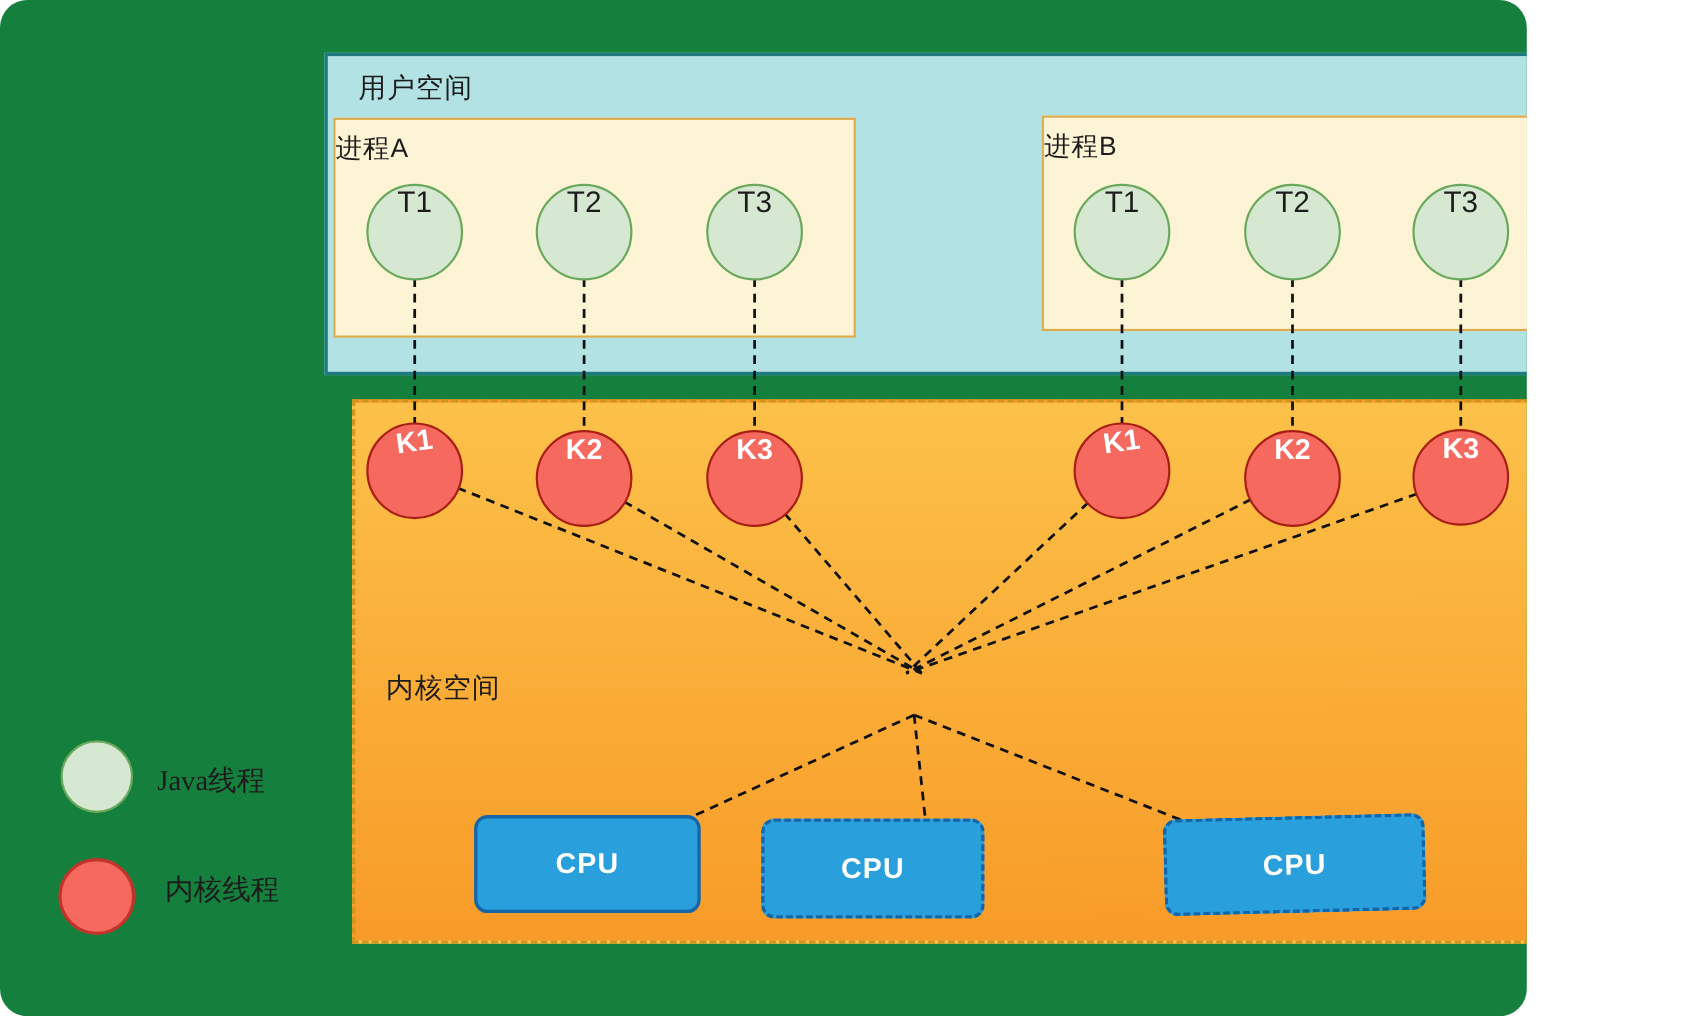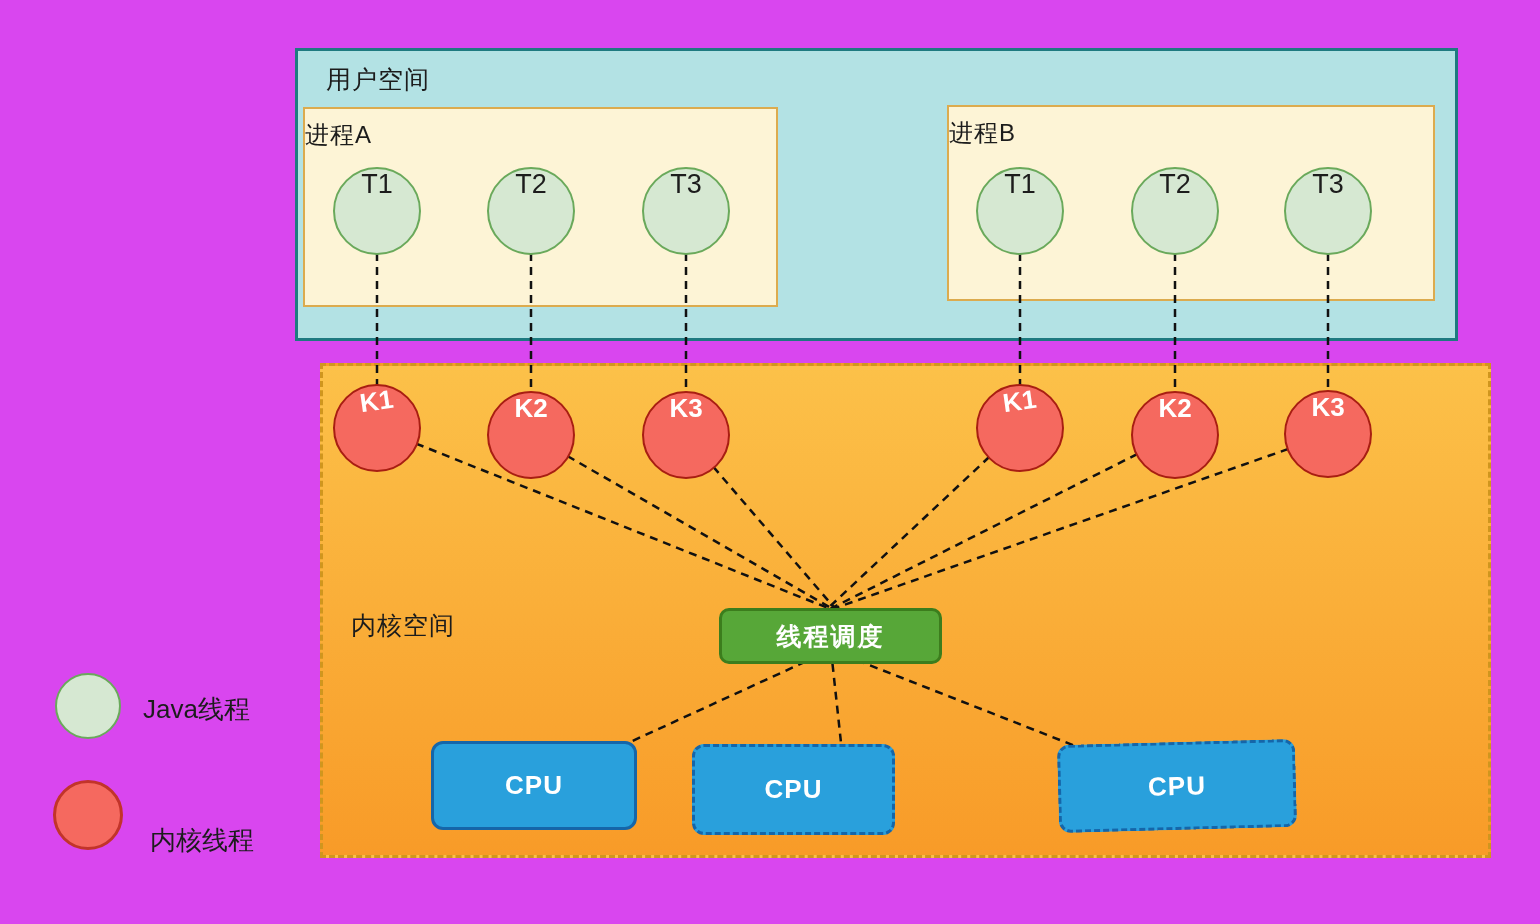--- a/index.html
+++ b/index.html
@@ -7,23 +7,24 @@
     --proc-fill:#fdf4d6; --proc-border:#dcab4e;
     --java-fill:#d6e8d2; --java-border:#6aa95b;
     --kern-top:#fcc149; --kern-bottom:#f89b28; --kern-border:#d0961e;
     --kthread-fill:#f5695f; --kthread-border:#a81e12;
     --sched-fill:#57a738; --sched-border:#3c7d1d;
     --cpu-fill:#29a0dc; --cpu-border:#1566a9;
     --line:#111111; --text:#1c1c1c;
   }
   html,body{margin:0;padding:0;background:#ffffff;}
   .stage{
-    position:relative; width:1540px; height:924px; overflow:hidden;
+    position:relative; width:1388px; height:924px; overflow:hidden;
     font-family:"Liberation Sans","DejaVu Sans",sans-serif; color:var(--text);
-    background:#d946ef;
+    background:#15803d;
+    border-radius:25px;
   }
   .abs{position:absolute; box-sizing:border-box;}
   
   .user-space{background:var(--user-fill); border:3px solid var(--user-border);}
   .kernel-space{background:linear-gradient(180deg,var(--kern-top) 0%,var(--kern-bottom) 100%);
     border:3px dashed var(--kern-border);margin-left:28px;}
   .space-label{font-size:25px; font-weight:500; color:var(--text); letter-spacing:1px; white-space:nowrap;}
   
   .process{background:var(--proc-fill); border:2px solid var(--proc-border);}
   .process-label{position:absolute; left:0; right:0; top:10px; text-align:left;
@@ -129,33 +130,30 @@
   <div class="abs circle k-circle k-tilt" style="left:976px; top:384px;">
     <span>K1</span>
   </div>
   <div class="abs circle k-circle" style="left:1131px; top:391px;">
     <span>K2</span>
   </div>
   <div class="abs circle k-circle" style="left:1284px; top:390px;">
     <span>K3</span>
   </div>
 
-  <div class="abs scheduler" style="left:719px; top:608px; width:223px; height:56px;">
-    <span>线程调度</span>
-  </div>
 
   <div class="abs cpu cpu-solid" style="left:431px; top:741px; width:206px; height:89px;">
     <span>CPU</span>
   </div>
   <div class="abs cpu cpu-dashed" style="left:692px; top:744px; width:203px; height:91px;">
     <span>CPU</span>
   </div>
   <div class="abs cpu cpu-dashed tilt" style="left:1058px; top:742px; width:238px; height:88px;">
     <span>CPU</span>
   </div>
 
   <div class="abs legend-circle legend-java" style="left:55px; top:673px;"></div>
-  <div class="abs legend-label" style="left:143px; top:692px;">Java线程</div>
+  <div class="abs legend-label" style="left:143px; top:692px;font-family:Liberation Serif, serif;">Java线程</div>
 
   <div class="abs legend-circle legend-kernel" style="left:53px; top:780px;"></div>
-  <div class="abs legend-label" style="left:150px; top:823px;">内核线程</div>
+  <div class="abs legend-label" style="left:150px; top:791px;">内核线程</div>
 
 </div>
 
 </body></html>

